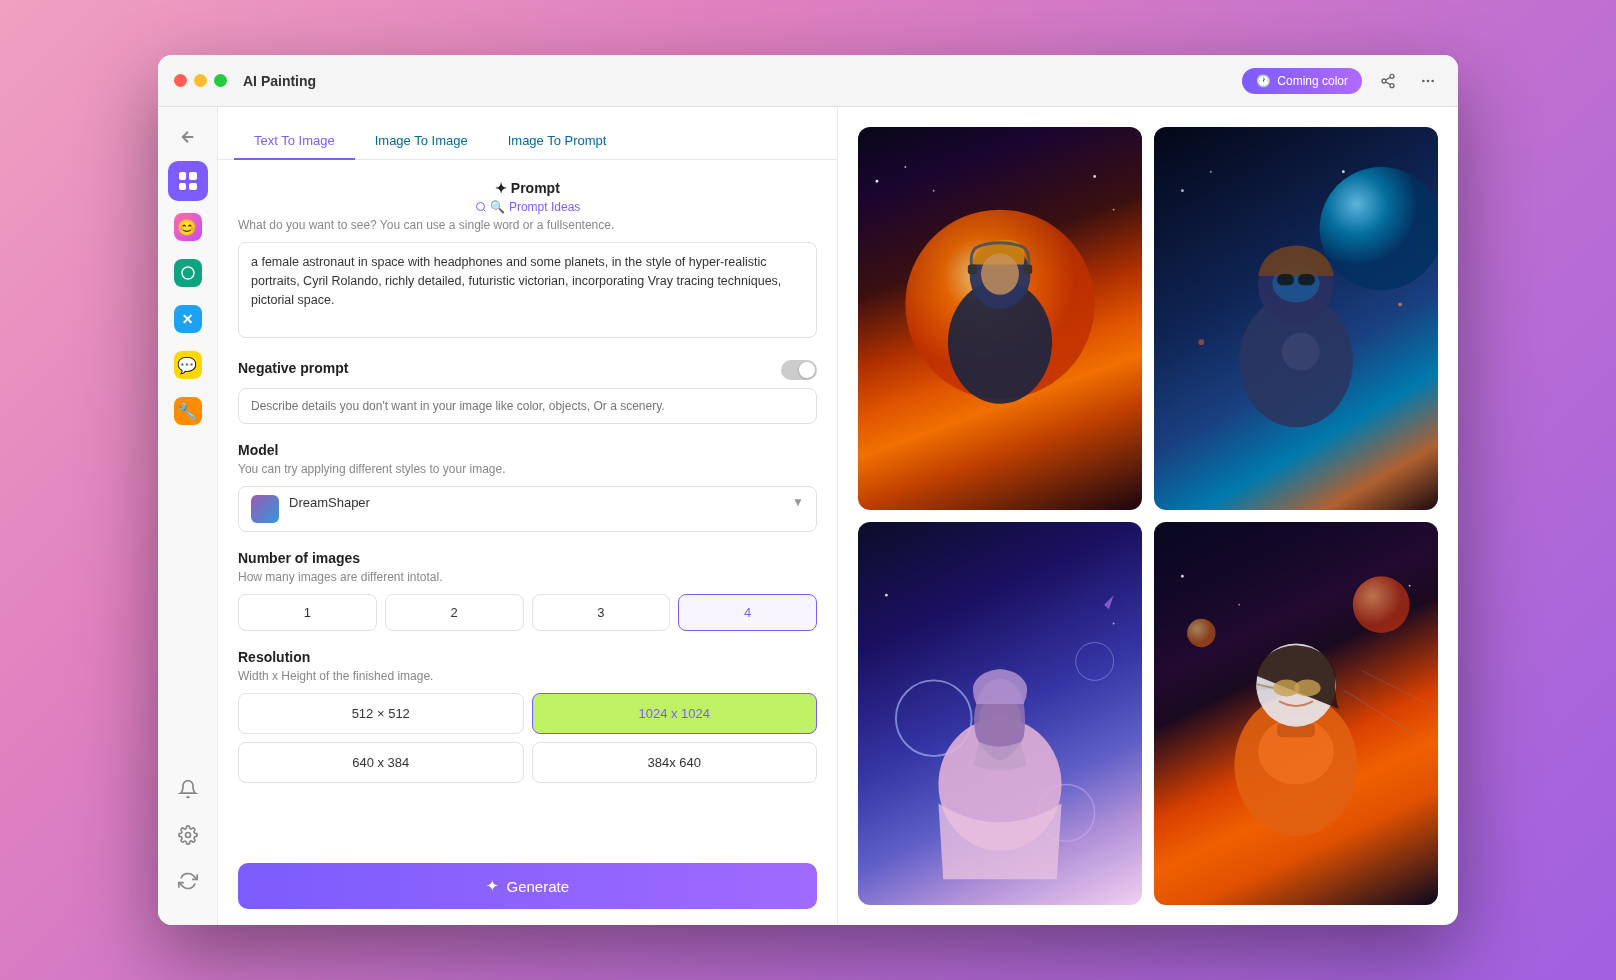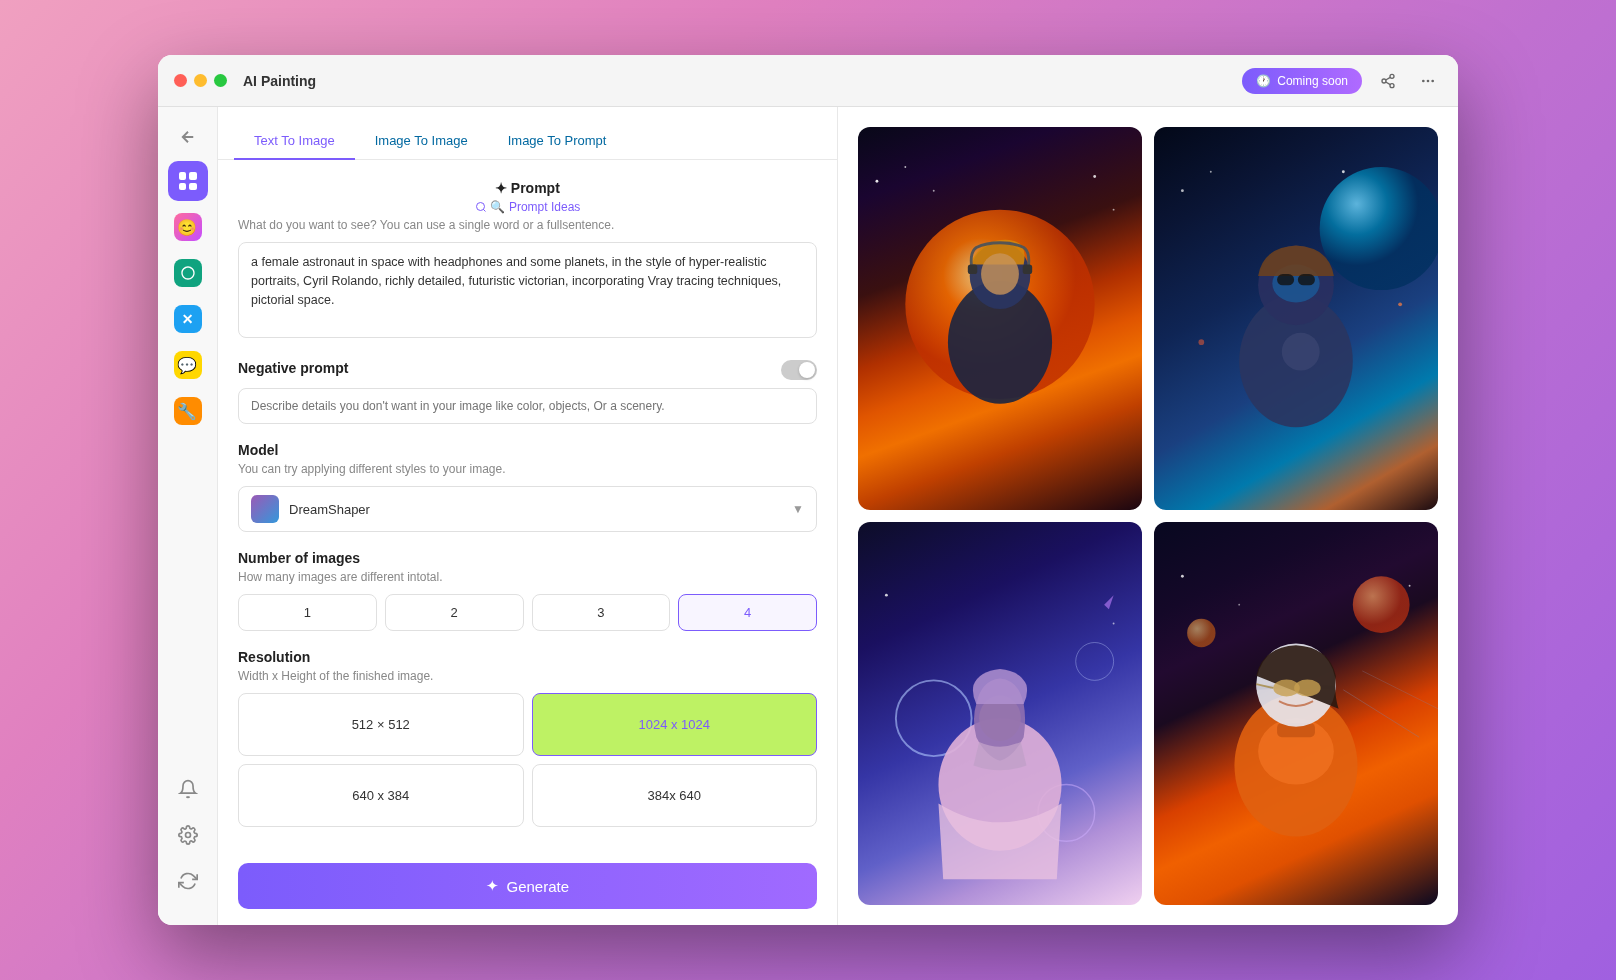--- a/index.html
+++ b/index.html
@@ -235,21 +235,21 @@
       border: 1px solid #e0e0e0;
       border-radius: 8px;
       padding: 10px 12px;
       font-size: 12px;
       color: #999;
       outline: none;
       font-family: inherit;
     }
     .model-selector {
       display: flex;
-      align-items: center;
+      align-items: flex-start;
       gap: 10px;
       border: 1px solid #e0e0e0;
       border-radius: 8px;
       padding: 8px 12px;
       cursor: pointer;
       background: white;
     }
     .model-thumb {
       width: 28px;
       height: 28px;
@@ -286,21 +286,21 @@
       background: #f8f5ff;
     }
     
     .resolution-grid {
       display: grid;
       grid-template-columns: 1fr 1fr;
       gap: 8px;
       margin-top: 10px;
     }
     .res-btn {
-      padding: 23px;
+      padding: 12px;
       text-align: center;
       border: 1px solid #e0e0e0;
       border-radius: 8px;
       font-size: 13px;
       color: #333;
       cursor: pointer;
       background: white;
     }
     .res-btn.active {
       border-color: #7c5cfc;
@@ -357,21 +357,21 @@
   <div class="titlebar">
     <div class="traffic-lights">
       <div class="traffic-light tl-red"></div>
       <div class="traffic-light tl-yellow"></div>
       <div class="traffic-light tl-green"></div>
     </div>
     <span class="titlebar-title">AI Painting</span>
     <div class="titlebar-actions">
       <button class="coming-soon-btn">
         <span>🕐</span>
-        <span>Coming soon</span>
+        <span>Coming color</span>
       </button>
       <div class="icon-btn">
         <svg width="16" height="16" viewBox="0 0 24 24" fill="none" stroke="#666" stroke-width="2">
           <circle cx="18" cy="5" r="3"></circle>
             <circle cx="6" cy="12" r="3"></circle>
             <circle cx="18" cy="19" r="3"></circle>
           <line x1="8.59" y1="13.51" x2="15.42" y2="17.49"></line>
             <line x1="15.41" y1="6.51" x2="8.59" y2="10.49"></line>
         </svg>
       </div>

